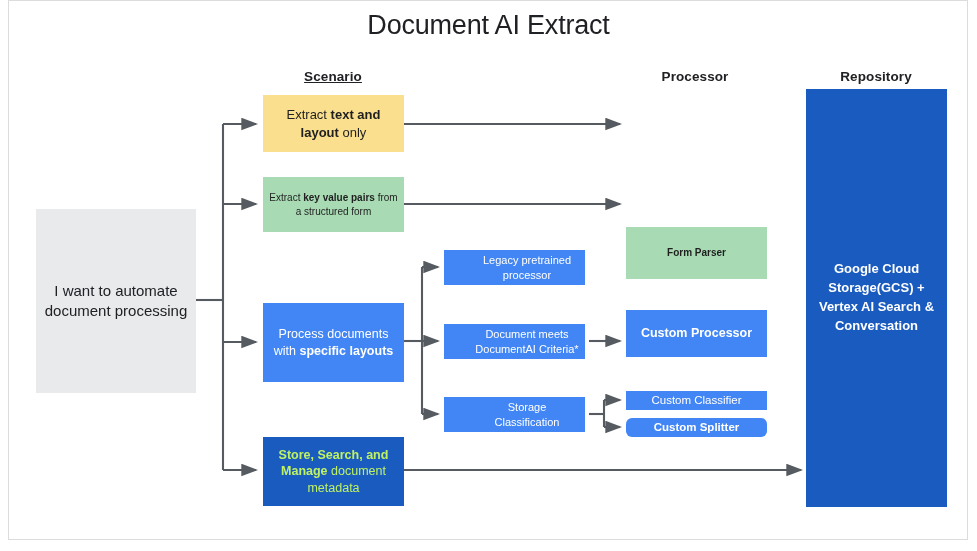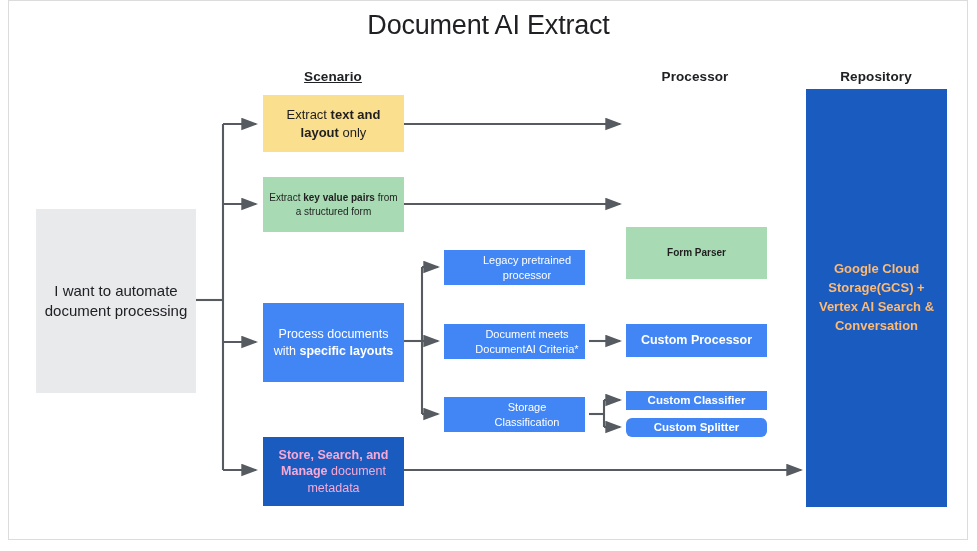--- a/index.html
+++ b/index.html
@@ -88,26 +88,26 @@
     font-size: 12.5px;
   }
   .n-blue-small {
     background: #4285f4;
     color: #ffffff;
     font-size: 11px;
     padding-left: 31px;
   }
   .n-darkblue {
     background: #1a5bbf;
-    color: #f9a8d4;
+    color: #bef264;
     font-size: 12.5px;
   }
   .n-repo {
     background: #1a5bbf;
-    color: #fdba74;
+    color: #ffffff;
     font-size: 13px;
     font-weight: bold;
     line-height: 1.45;
   }
   .bold { font-weight: bold; }
   .reg  { font-weight: 400; }
 </style>
 </head>
 <body>
 
@@ -196,25 +196,25 @@
 
   <div class="node n-blue-small" style="left:444px; top:397px; width:141px; height:35px;">
     <span class="txt">Storage Classification</span>
   </div>
 
 
   <div class="node n-green" style="left:626px; top:183px; width:141px; height:52px; font-weight:bold;margin-top:44px;">
     <span class="txt">Form Parser</span>
   </div>
 
-  <div class="node n-blue" style="left:626px; top:324px; width:141px; height:33px; font-weight:bold;">
+  <div class="node n-blue" style="left:626px; top:310px; width:141px; height:47px; font-weight:bold;">
     <span class="txt">Custom Processor</span>
   </div>
 
-  <div class="node n-blue" style="left:626px; top:391px; width:141px; height:19px; font-weight:bold; font-size:11.5px;">
+  <div class="node n-blue" style="left:626px; top:391px; width:141px; height:19px; font-weight:normal; font-size:11.5px;">
     <span class="txt">Custom Classifier</span>
   </div>
 
   <div class="node n-blue" style="left:626px; top:418px; width:141px; height:19px; font-weight:bold; font-size:11.5px;border-radius:6px;">
     <span class="txt">Custom Splitter</span>
   </div>
 
   <div class="node n-repo" style="left:806px; top:89px; width:141px; height:418px;">
     <span class="txt">Google Cloud Storage(GCS) + Vertex AI Search &amp; Conversation</span>
   </div>

